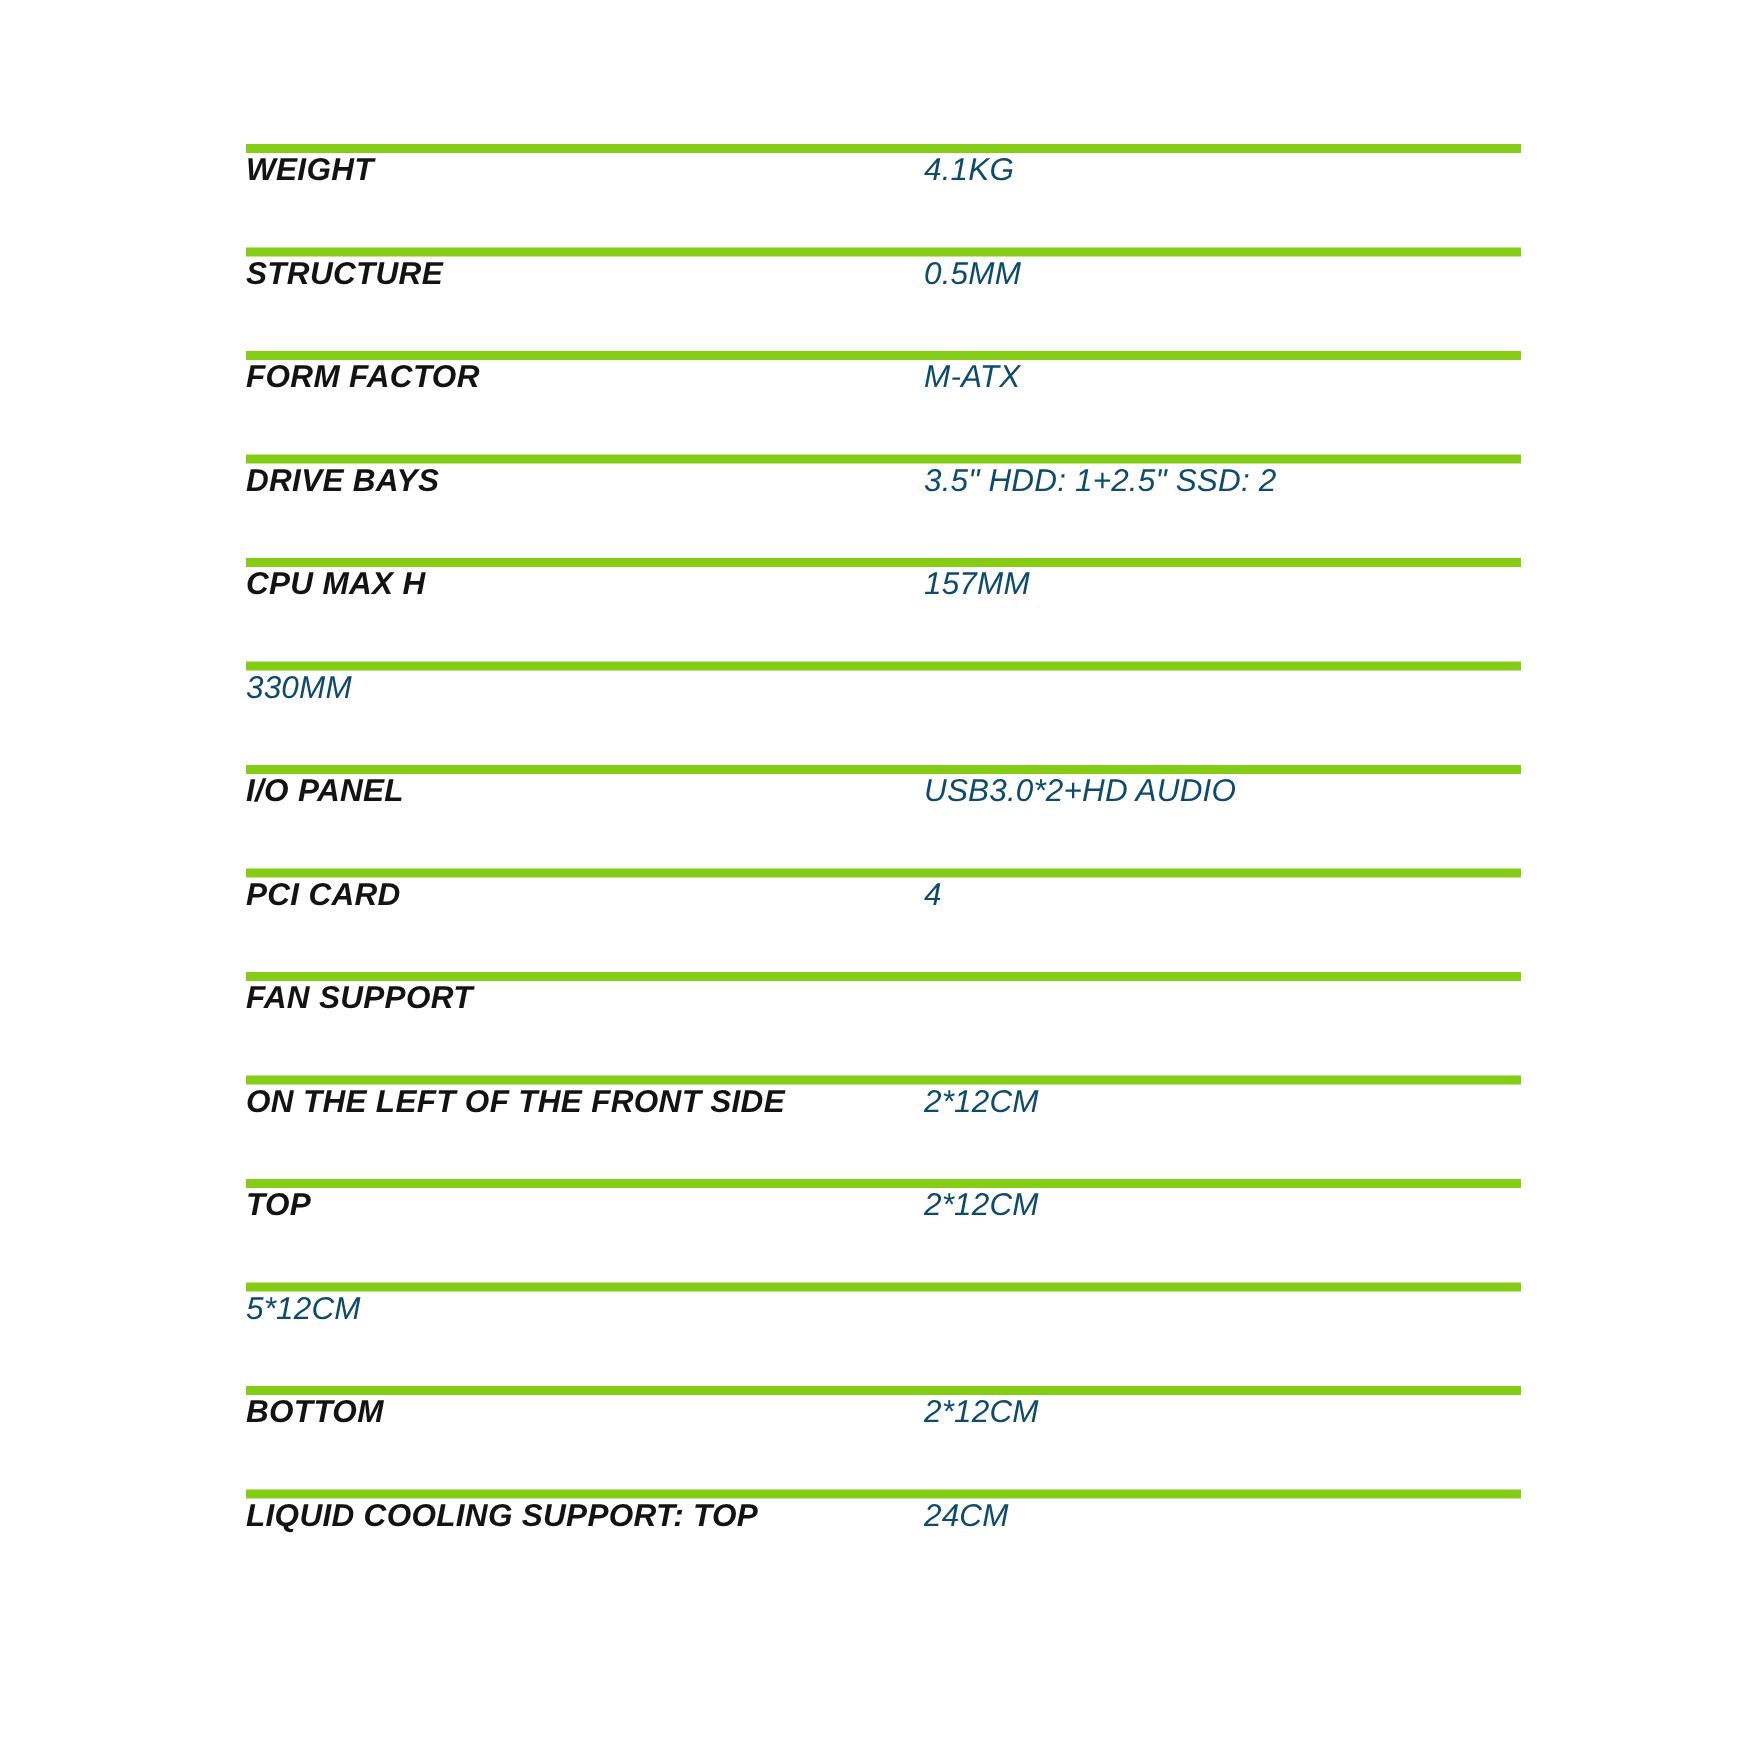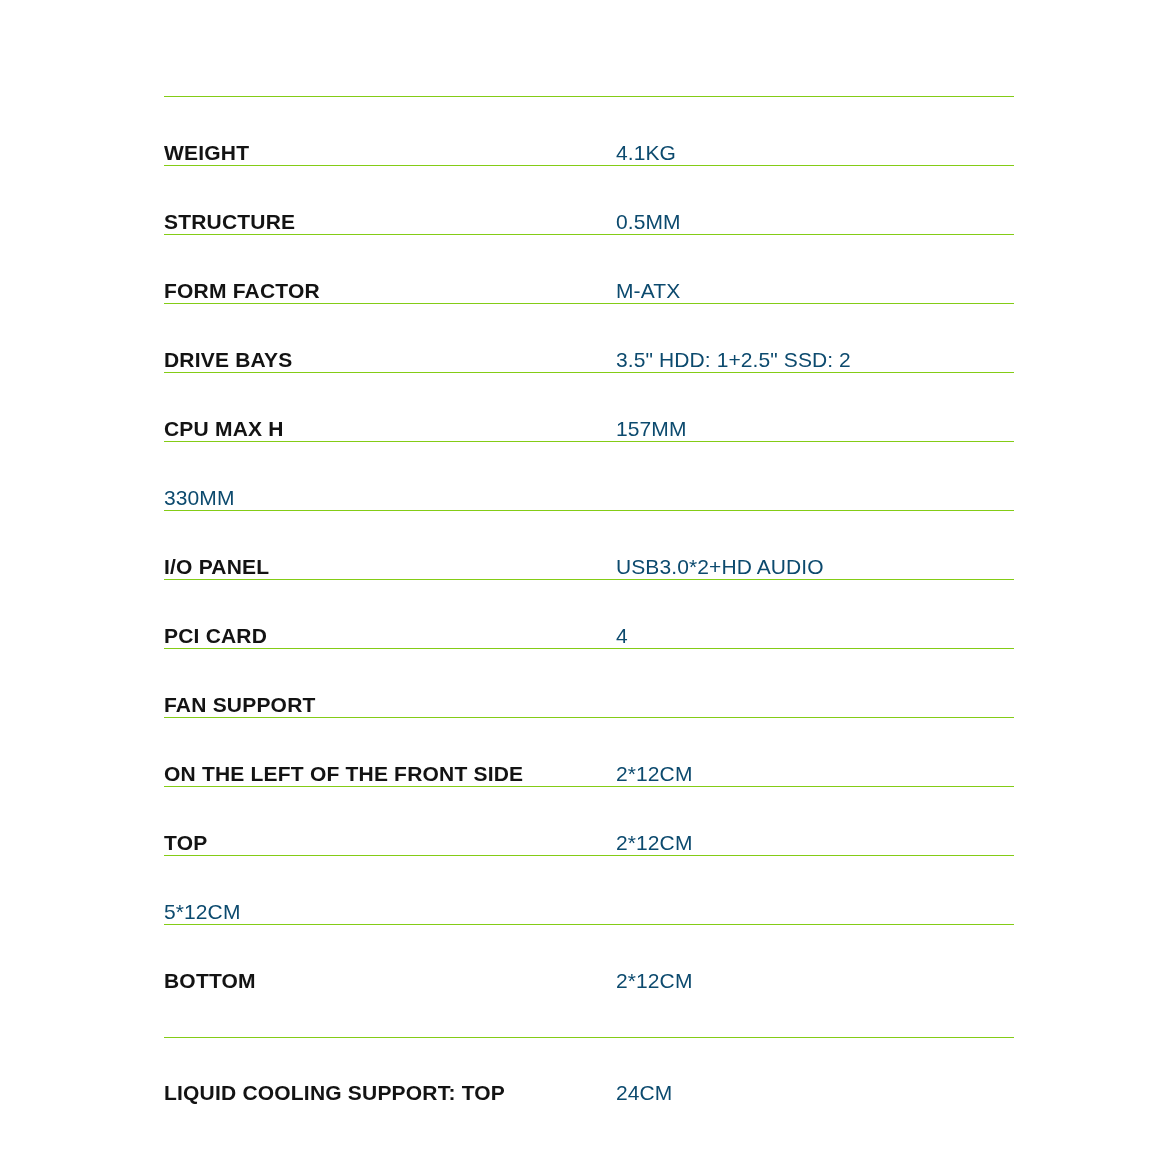--- a/index.html
+++ b/index.html
@@ -15,24 +15,25 @@
     overflow: hidden;
   }
   .spec-sheet {
     position: absolute;
     left: 164px;
     top: 96px;
     width: 850px;
   }
   .spec-row {
     display: flex;
-    align-items: flex-end;
+    align-items: flex-start;
     height: 69px;
-    border-top: 1px solid #84cc16;
+    border-top: 6px solid #84cc16;
     box-sizing: border-box;
+    font-style: italic;
   }
   .spec-label {
     width: 452px;
     flex: 0 0 452px;
     font-size: 21px;
     font-weight: bold;
     letter-spacing: 0.2px;
     color: #131313;
     white-space: nowrap;
   }
@@ -42,21 +43,20 @@
     font-weight: normal;
     color: #0c4a6e;
     letter-spacing: 0.1px;
     white-space: nowrap;
   }
   .spec-row.section .spec-label {
     font-weight: bold;
   }
   .spec-row.last {
     border-bottom: 1px solid transparent;
-    margin-top: 44px;
   }
 </style>
 </head>
 <body>
 
 <div class="spec-sheet">
 
   <div class="spec-row">
     <div class="spec-label">WEIGHT</div>
     <div class="spec-value">4.1KG</div>

